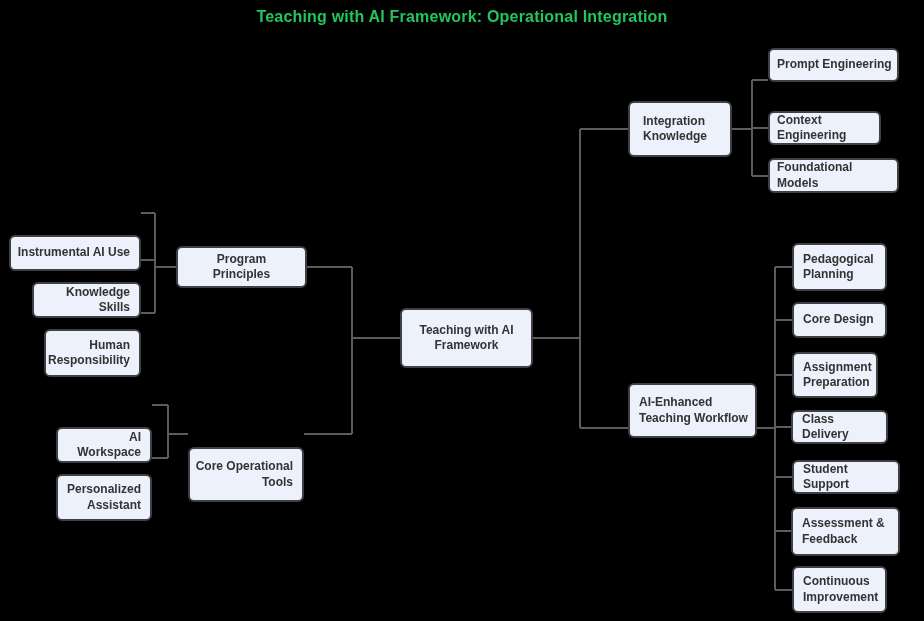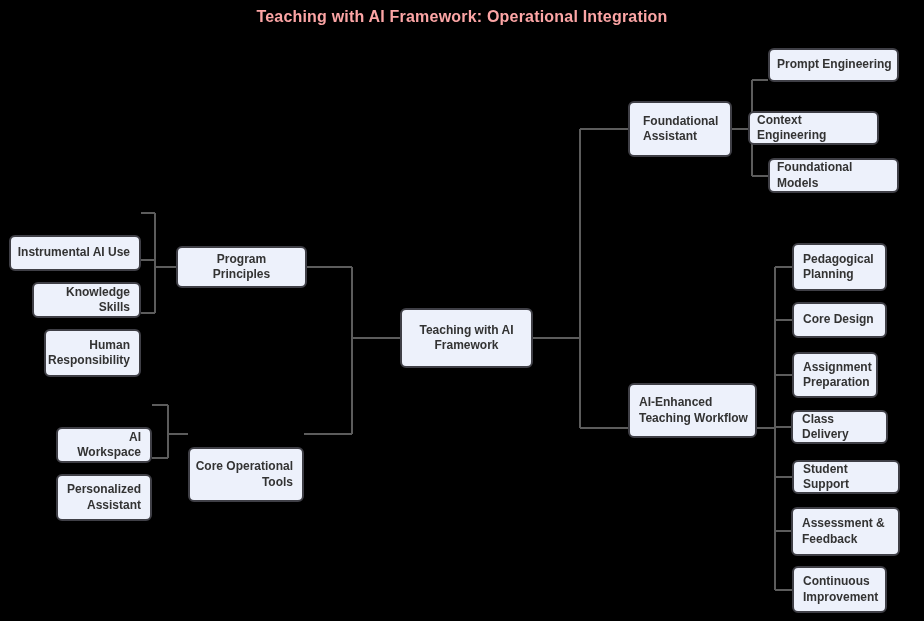--- a/index.html
+++ b/index.html
@@ -9,21 +9,21 @@
     background:#000;
     overflow:hidden;
     font-family:"Liberation Sans", sans-serif;
   }
   .title{
     position:absolute;
     left:0;top:8px;width:924px;
     text-align:center;
     font-size:16px;
     font-weight:bold;
-    color:#fca5a5;
+    color:#22c55e;
     letter-spacing:.2px;
   }
   .edges{position:absolute;left:0;top:0;}
   .edges path{stroke:#5c5c5c;stroke-width:2;fill:none;}
   .node{
     position:absolute;
     box-sizing:border-box;
     background:#edf1fb;
     border:2px solid #3f3f46;
     border-radius:6px;
@@ -62,23 +62,23 @@
 
   <div class="node align-c" style="left:176px;top:246px;width:131px;height:42px">Program Principles</div>
   <div class="node align-r" style="left:9px;top:195px;width:132px;height:36px">Instrumental AI Use</div>
   <div class="node align-r" style="left:32px;top:242px;width:109px;height:36px">Knowledge Skills</div>
   <div class="node align-r" style="left:44px;top:289px;width:97px;height:48px">Human Responsibility</div>
 
   <div class="node align-r" style="left:188px;top:407px;width:116px;height:55px">Core Operational Tools</div>
   <div class="node align-r" style="left:56px;top:387px;width:96px;height:36px">AI Workspace</div>
   <div class="node align-r" style="left:56px;top:434px;width:96px;height:47px">Personalized Assistant</div>
 
-  <div class="node align-l pad-l13" style="left:628px;top:101px;width:104px;height:56px">Foundational Assistant</div>
+  <div class="node align-l pad-l13" style="left:628px;top:101px;width:104px;height:56px">Integration Knowledge</div>
   <div class="node align-l pad-l7" style="left:768px;top:48px;width:131px;height:34px">Prompt Engineering</div>
-  <div class="node align-l pad-l7" style="left:748px;top:111px;width:131px;height:34px">Context Engineering</div>
+  <div class="node align-l pad-l7" style="left:768px;top:111px;width:113px;height:34px">Context Engineering</div>
   <div class="node align-l pad-l7" style="left:768px;top:158px;width:131px;height:35px">Foundational Models</div>
 
   <div class="node align-l" style="left:628px;top:383px;width:129px;height:55px">AI-Enhanced Teaching Workflow</div>
   <div class="node align-l" style="left:792px;top:243px;width:95px;height:48px">Pedagogical Planning</div>
   <div class="node align-l" style="left:792px;top:302px;width:95px;height:36px">Core Design</div>
   <div class="node align-l" style="left:792px;top:352px;width:86px;height:46px">Assignment Preparation</div>
   <div class="node align-l" style="left:791px;top:410px;width:97px;height:34px">Class Delivery</div>
   <div class="node align-l" style="left:792px;top:460px;width:108px;height:34px">Student Support</div>
   <div class="node align-l" style="left:791px;top:507px;width:109px;height:49px">Assessment &amp; Feedback</div>
   <div class="node align-l" style="left:792px;top:566px;width:95px;height:47px">Continuous Improvement</div>

